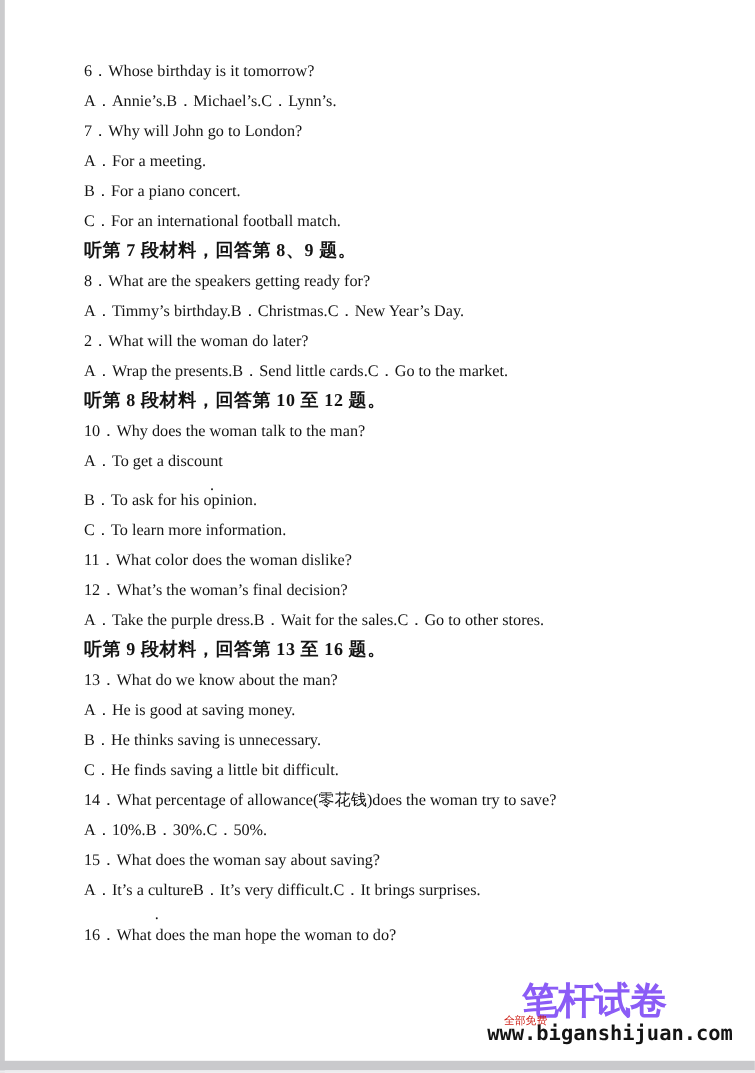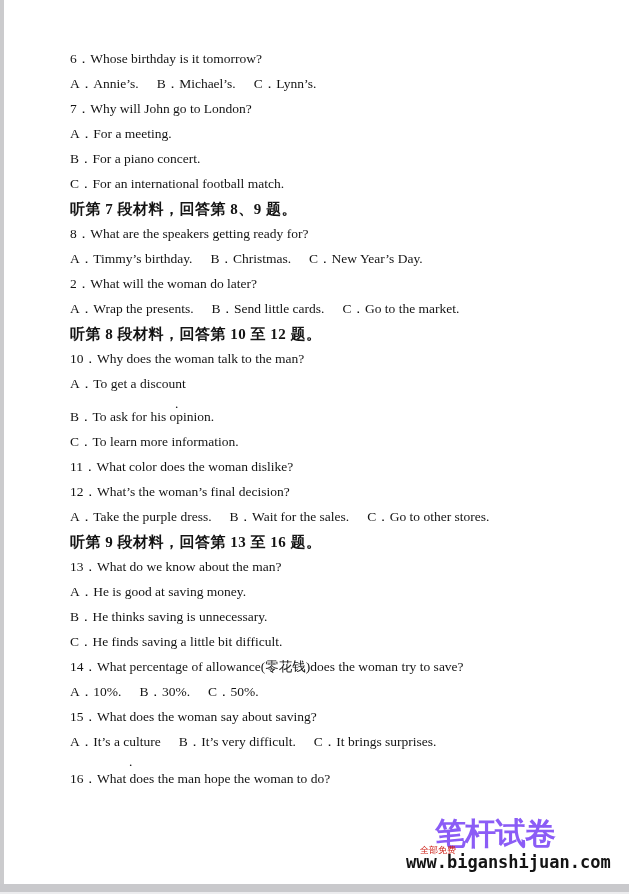--- a/index.html
+++ b/index.html
@@ -28,21 +28,21 @@
     position: absolute; left: 70px; top: 51px; right: 14px;
     font-size: 13.5px;
   }
   .line { line-height: 16px; margin-bottom: 9px; }
   .question, .option-line { font-weight: normal; }
   .header {
     font-weight: bold;
     font-size: 15px;
     letter-spacing: 0.5px;
   }
-  .opts { display: flex; gap: 18px; }
+  .opts { display: flex; }
   .opt-item { white-space: nowrap; }
   .stray-dot {
     line-height: 5px;
     margin-bottom: 3px;
     font-size: 13.5px;
   }
   .wm-brand {
     position: absolute; left: 435px; top: 817px;
     font-size: 31px; font-weight: bold;
     font-family: "Liberation Sans", "DejaVu Sans", sans-serif;

